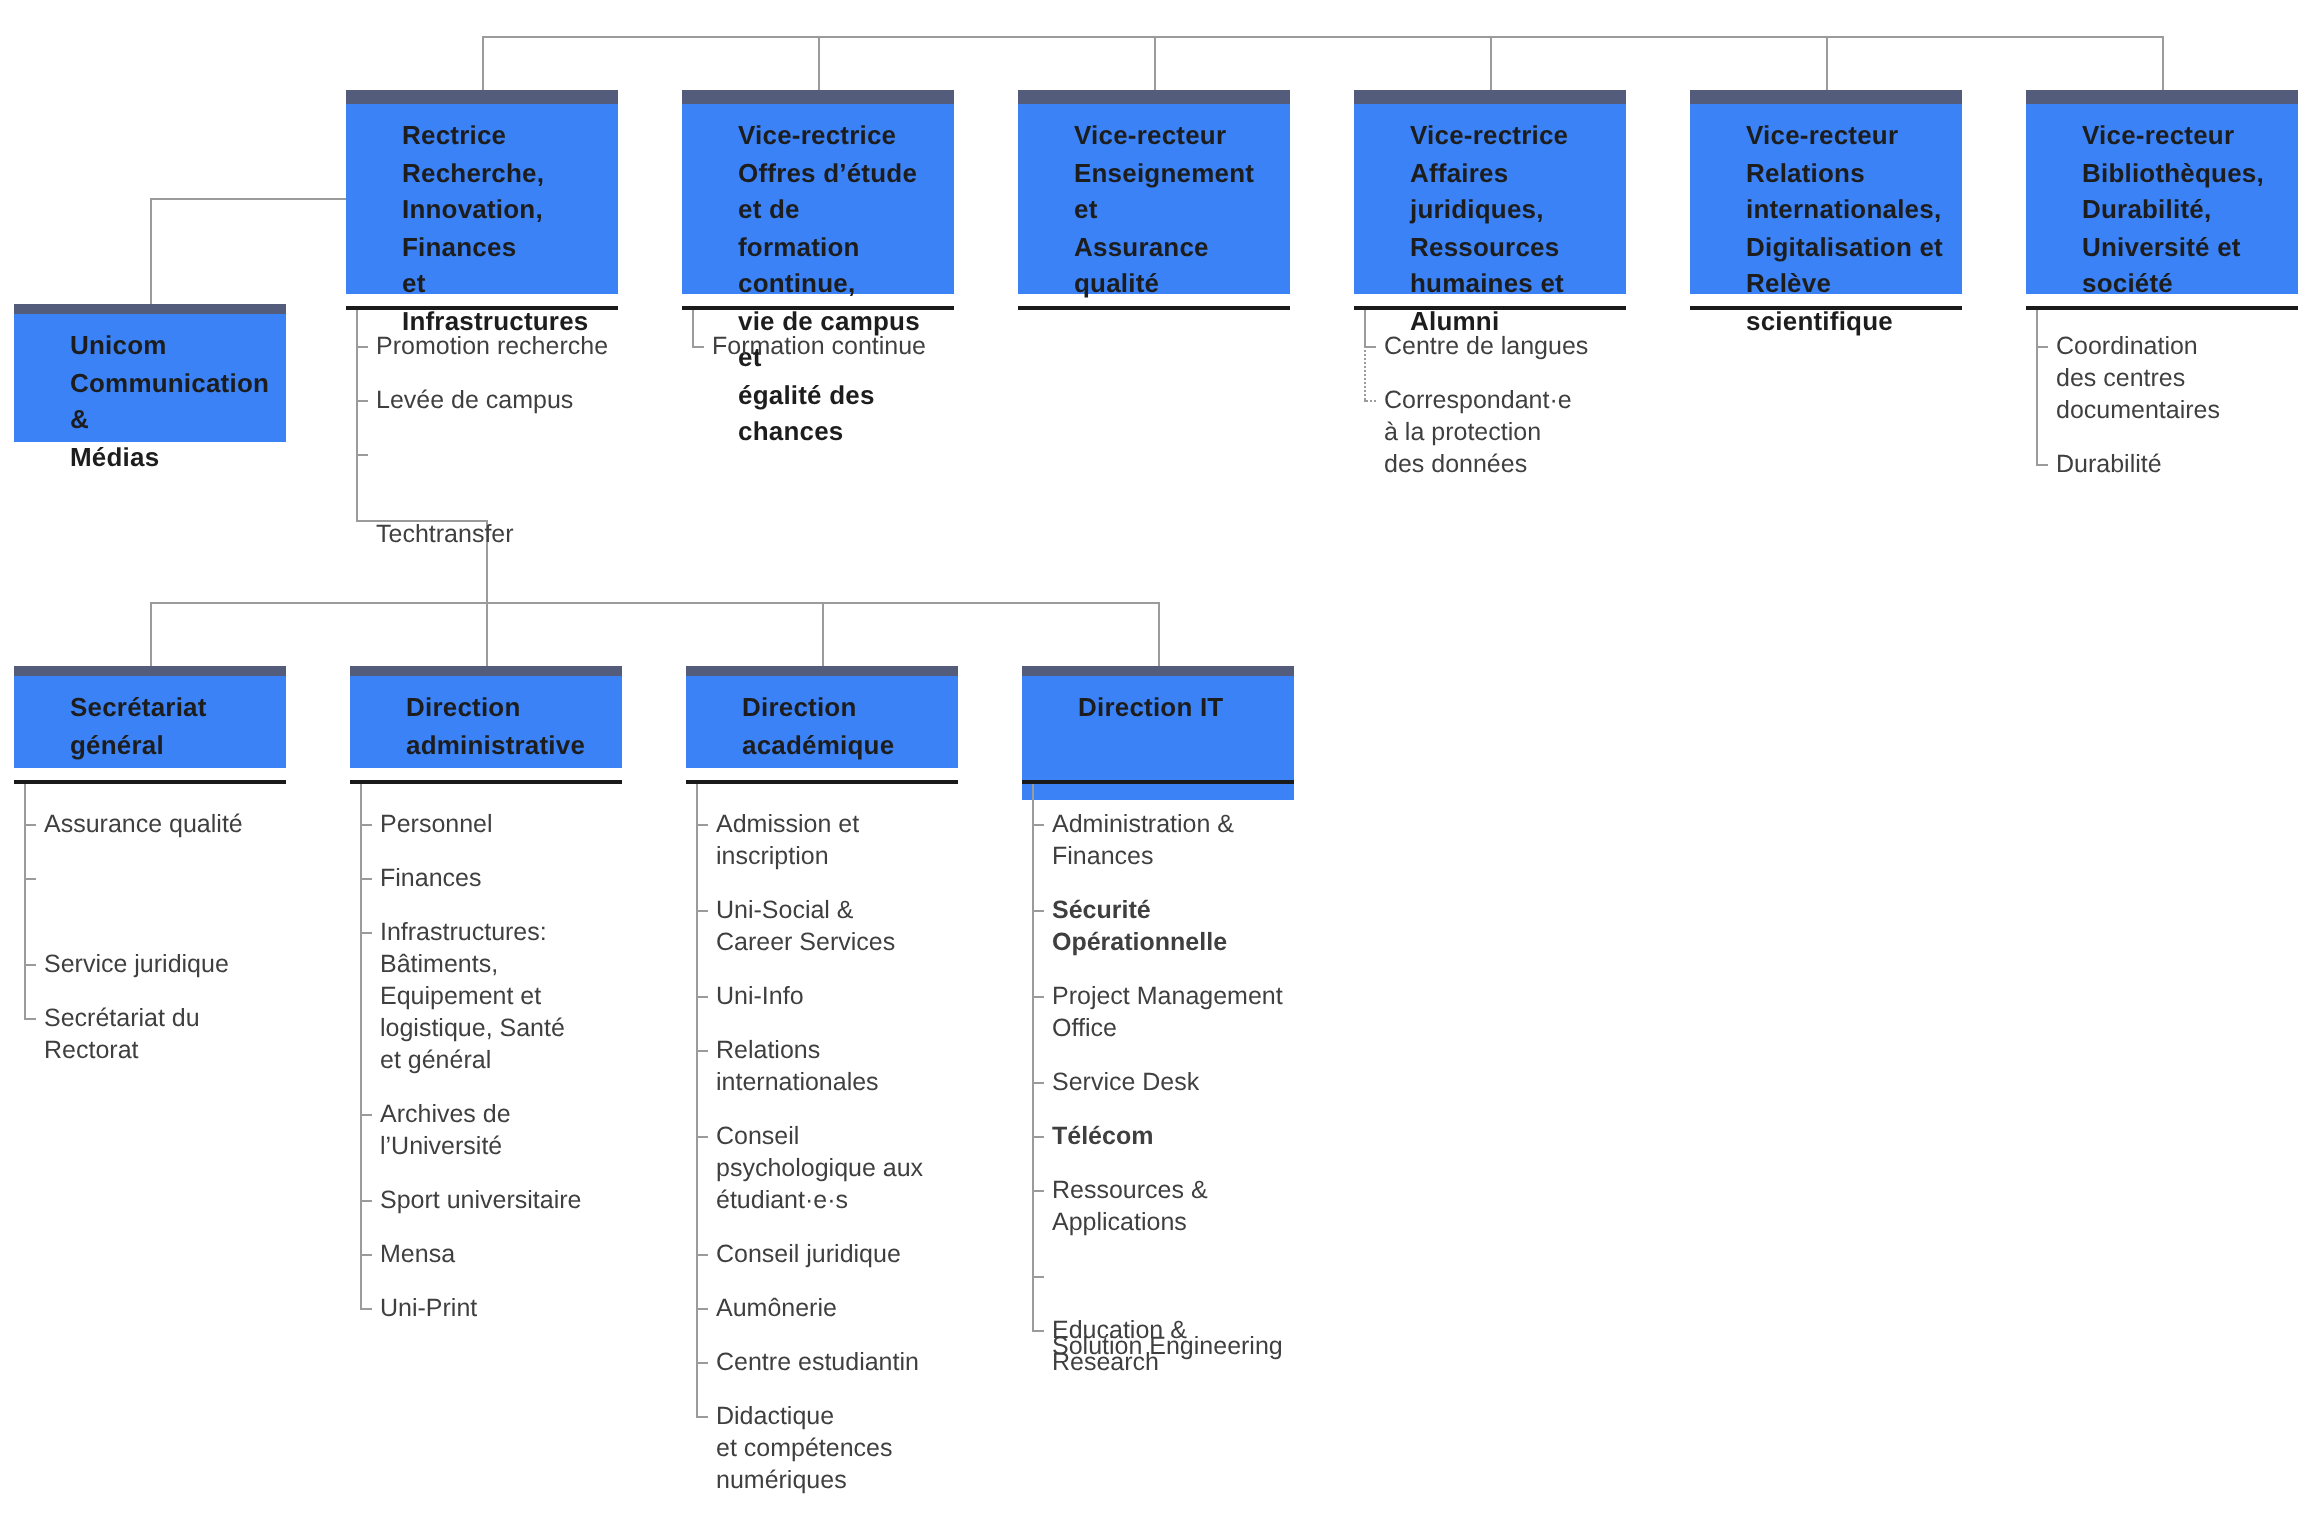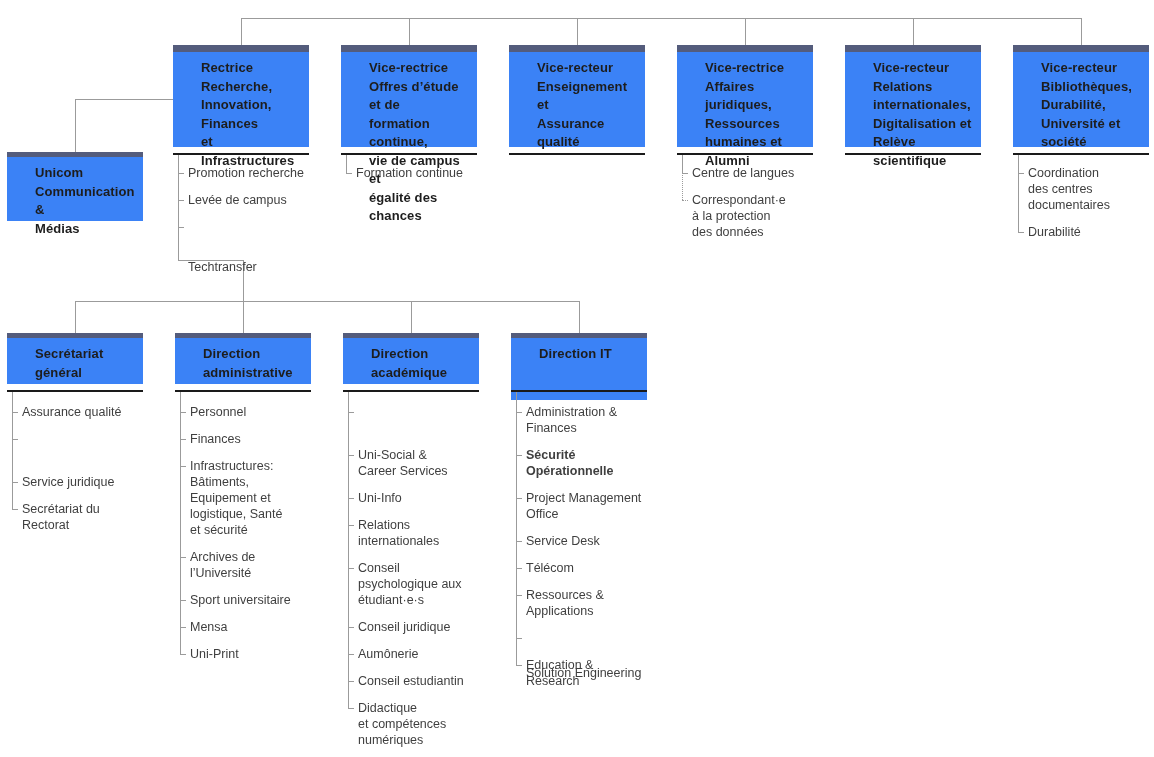--- a/index.html
+++ b/index.html
@@ -154,21 +154,21 @@
     <div class="listitem" style="left: 190px; top: 404px;">Personnel</div>
     <div class="cline" style="left: 180px; top: 412px; width: 1px; height: 27px;"></div>
     <div class="cline" style="left: 180px; top: 439px; width: 6px; height: 1px;"></div>
     <div class="listitem" style="left: 190px; top: 431px;">Finances</div>
     <div class="cline" style="left: 180px; top: 439px; width: 1px; height: 27px;"></div>
     <div class="cline" style="left: 180px; top: 466px; width: 6px; height: 1px;"></div>
     <div class="listitem" style="left: 190px; top: 458px;">Infrastructures:
 Bâtiments,
 Equipement et
 logistique, Santé
-et sécurité</div>
+et général</div>
     <div class="cline" style="left: 180px; top: 466px; width: 1px; height: 91px;"></div>
     <div class="cline" style="left: 180px; top: 557px; width: 6px; height: 1px;"></div>
     <div class="listitem" style="left: 190px; top: 549px;">Archives de
 l’Université</div>
     <div class="cline" style="left: 180px; top: 557px; width: 1px; height: 43px;"></div>
     <div class="cline" style="left: 180px; top: 600px; width: 6px; height: 1px;"></div>
     <div class="listitem" style="left: 190px; top: 592px;">Sport universitaire</div>
     <div class="cline" style="left: 180px; top: 600px; width: 1px; height: 27px;"></div>
     <div class="cline" style="left: 180px; top: 627px; width: 6px; height: 1px;"></div>
     <div class="listitem" style="left: 190px; top: 619px;">Mensa</div>
@@ -176,20 +176,22 @@
     <div class="cline" style="left: 180px; top: 654px; width: 6px; height: 1px;"></div>
     <div class="listitem" style="left: 190px; top: 646px;">Uni-Print</div>
     <div class="bar" style="left: 343px; top: 333px; width: 136px; height: 5px;"></div>
     <div class="boxbody" style="left: 343px; top: 338px; width: 136px; height: 46px;">
       <div class="boxtitle">Direction
 académique</div>
     </div>
     <div class="underline" style="left: 343px; top: 390px; width: 136px;"></div>
     <div class="cline" style="left: 348px; top: 392px; width: 1px; height: 20px;"></div>
     <div class="cline" style="left: 348px; top: 412px; width: 6px; height: 1px;"></div>
+    <div class="listitem" style="left: 358px; top: 404px;">Admission et
+inscription</div>
     <div class="cline" style="left: 348px; top: 412px; width: 1px; height: 43px;"></div>
     <div class="cline" style="left: 348px; top: 455px; width: 6px; height: 1px;"></div>
     <div class="listitem" style="left: 358px; top: 447px;">Uni-Social &amp;
 Career Services</div>
     <div class="cline" style="left: 348px; top: 455px; width: 1px; height: 43px;"></div>
     <div class="cline" style="left: 348px; top: 498px; width: 6px; height: 1px;"></div>
     <div class="listitem" style="left: 358px; top: 490px;">Uni-Info</div>
     <div class="cline" style="left: 348px; top: 498px; width: 1px; height: 27px;"></div>
     <div class="cline" style="left: 348px; top: 525px; width: 6px; height: 1px;"></div>
     <div class="listitem" style="left: 358px; top: 517px;">Relations
@@ -200,21 +202,21 @@
 psychologique aux
 étudiant·e·s</div>
     <div class="cline" style="left: 348px; top: 568px; width: 1px; height: 59px;"></div>
     <div class="cline" style="left: 348px; top: 627px; width: 6px; height: 1px;"></div>
     <div class="listitem" style="left: 358px; top: 619px;">Conseil juridique</div>
     <div class="cline" style="left: 348px; top: 627px; width: 1px; height: 27px;"></div>
     <div class="cline" style="left: 348px; top: 654px; width: 6px; height: 1px;"></div>
     <div class="listitem" style="left: 358px; top: 646px;">Aumônerie</div>
     <div class="cline" style="left: 348px; top: 654px; width: 1px; height: 27px;"></div>
     <div class="cline" style="left: 348px; top: 681px; width: 6px; height: 1px;"></div>
-    <div class="listitem" style="left: 358px; top: 673px;">Conseil estudiantin</div>
+    <div class="listitem" style="left: 358px; top: 673px;">Centre estudiantin</div>
     <div class="cline" style="left: 348px; top: 681px; width: 1px; height: 27px;"></div>
     <div class="cline" style="left: 348px; top: 708px; width: 6px; height: 1px;"></div>
     <div class="listitem" style="left: 358px; top: 700px;">Didactique
 et compétences
 numériques</div>
     <div class="bar" style="left: 511px; top: 333px; width: 136px; height: 5px;"></div>
     <div class="boxbody" style="left: 511px; top: 338px; width: 136px; height: 62px;">
       <div class="boxtitle">Direction IT</div>
     </div>
     <div class="underline" style="left: 511px; top: 390px; width: 136px;"></div>
@@ -228,21 +230,21 @@
 Opérationnelle</div>
     <div class="cline" style="left: 516px; top: 455px; width: 1px; height: 43px;"></div>
     <div class="cline" style="left: 516px; top: 498px; width: 6px; height: 1px;"></div>
     <div class="listitem" style="left: 526px; top: 490px;">Project Management
 Office</div>
     <div class="cline" style="left: 516px; top: 498px; width: 1px; height: 43px;"></div>
     <div class="cline" style="left: 516px; top: 541px; width: 6px; height: 1px;"></div>
     <div class="listitem" style="left: 526px; top: 533px;">Service Desk</div>
     <div class="cline" style="left: 516px; top: 541px; width: 1px; height: 27px;"></div>
     <div class="cline" style="left: 516px; top: 568px; width: 6px; height: 1px;"></div>
-    <div class="listitem" style="left: 526px; top: 560px;">Télécom</div>
+    <div class="listitem" style="left: 526px; top: 560px; font-weight: bold;">Télécom</div>
     <div class="cline" style="left: 516px; top: 568px; width: 1px; height: 27px;"></div>
     <div class="cline" style="left: 516px; top: 595px; width: 6px; height: 1px;"></div>
     <div class="listitem" style="left: 526px; top: 587px;">Ressources &amp;
 Applications</div>
     <div class="cline" style="left: 516px; top: 595px; width: 1px; height: 43px;"></div>
     <div class="cline" style="left: 516px; top: 638px; width: 6px; height: 1px;"></div>
     <div class="listitem" style="left: 526px; top: 630px; margin-top: 35px;">Solution Engineering</div>
     <div class="cline" style="left: 516px; top: 638px; width: 1px; height: 27px;"></div>
     <div class="cline" style="left: 516px; top: 665px; width: 6px; height: 1px;"></div>
     <div class="listitem" style="left: 526px; top: 657px;">Education &amp;

